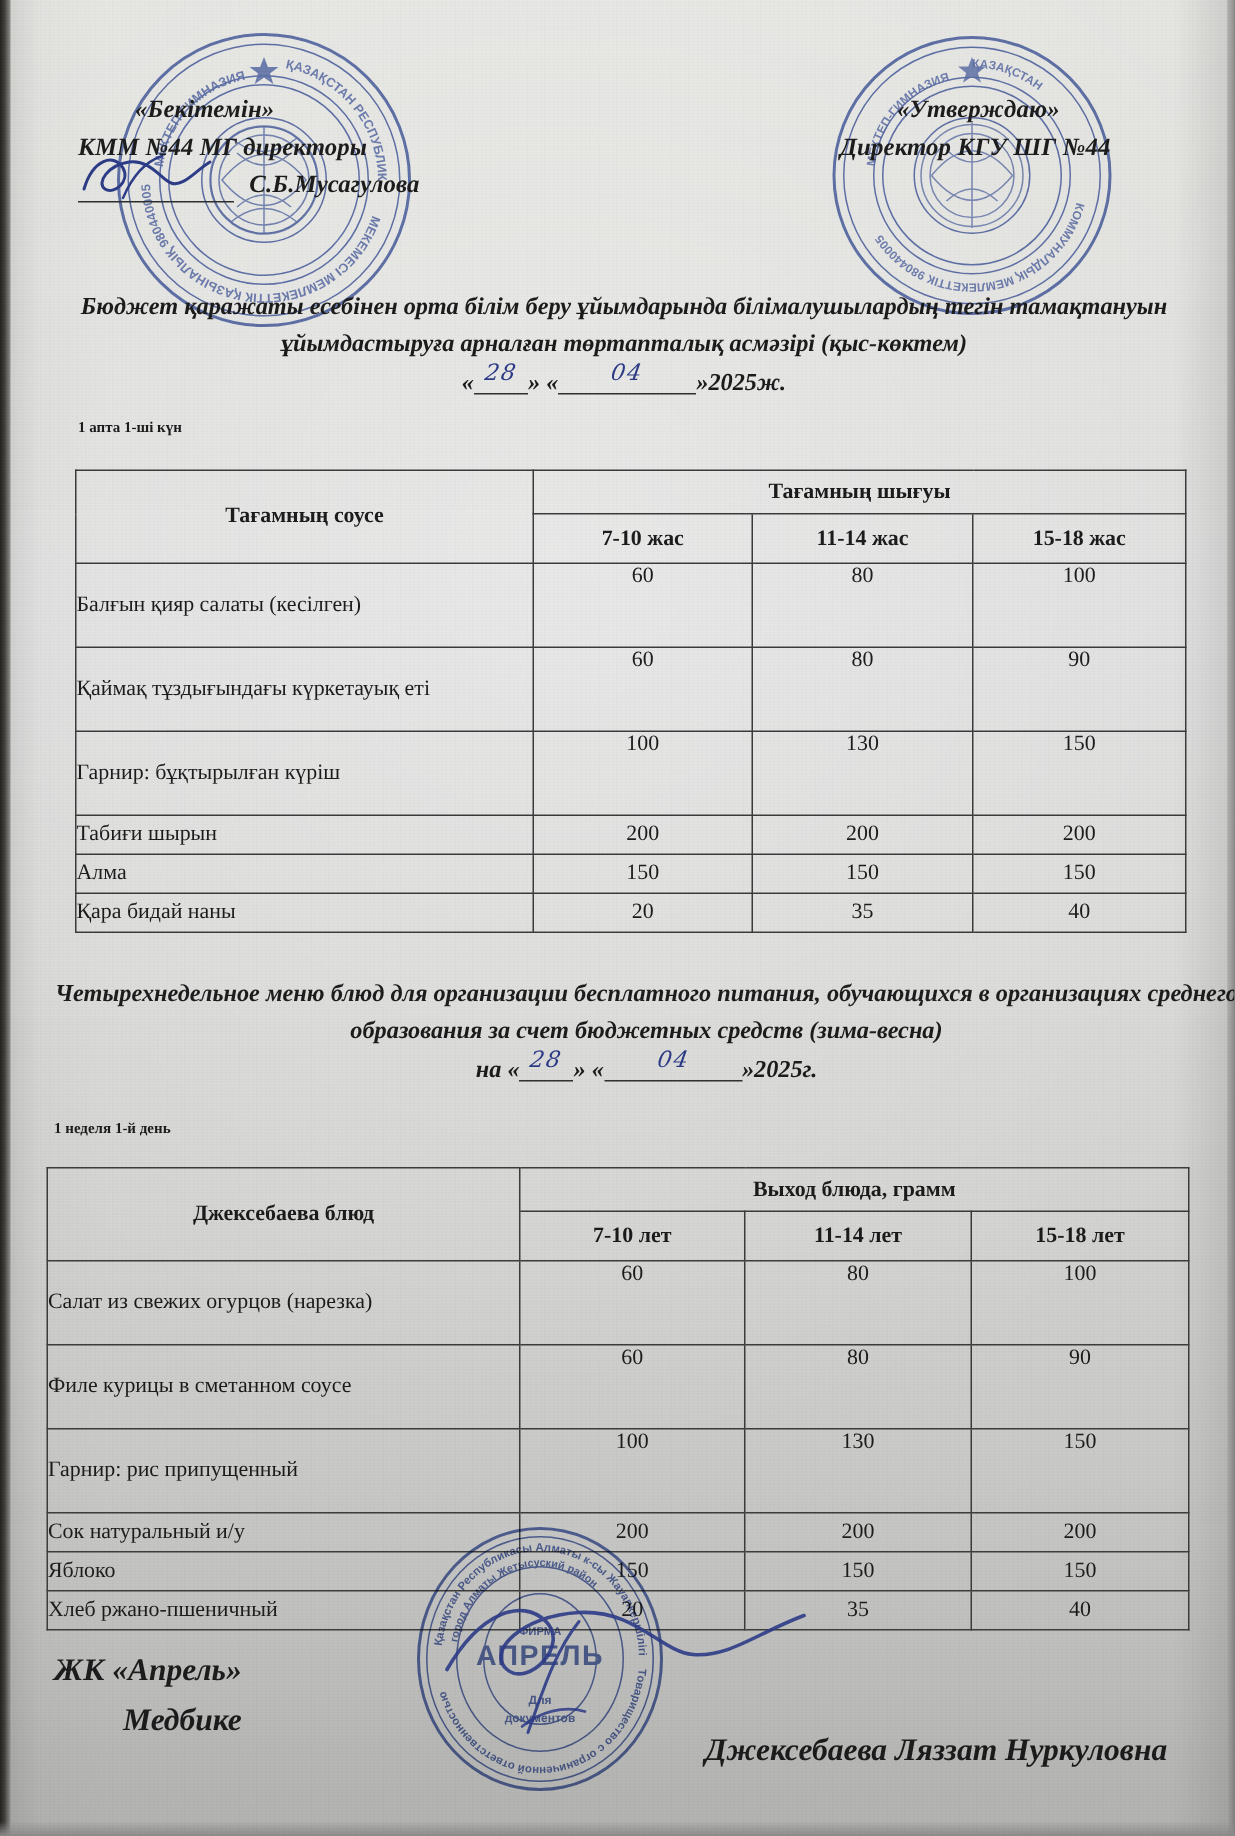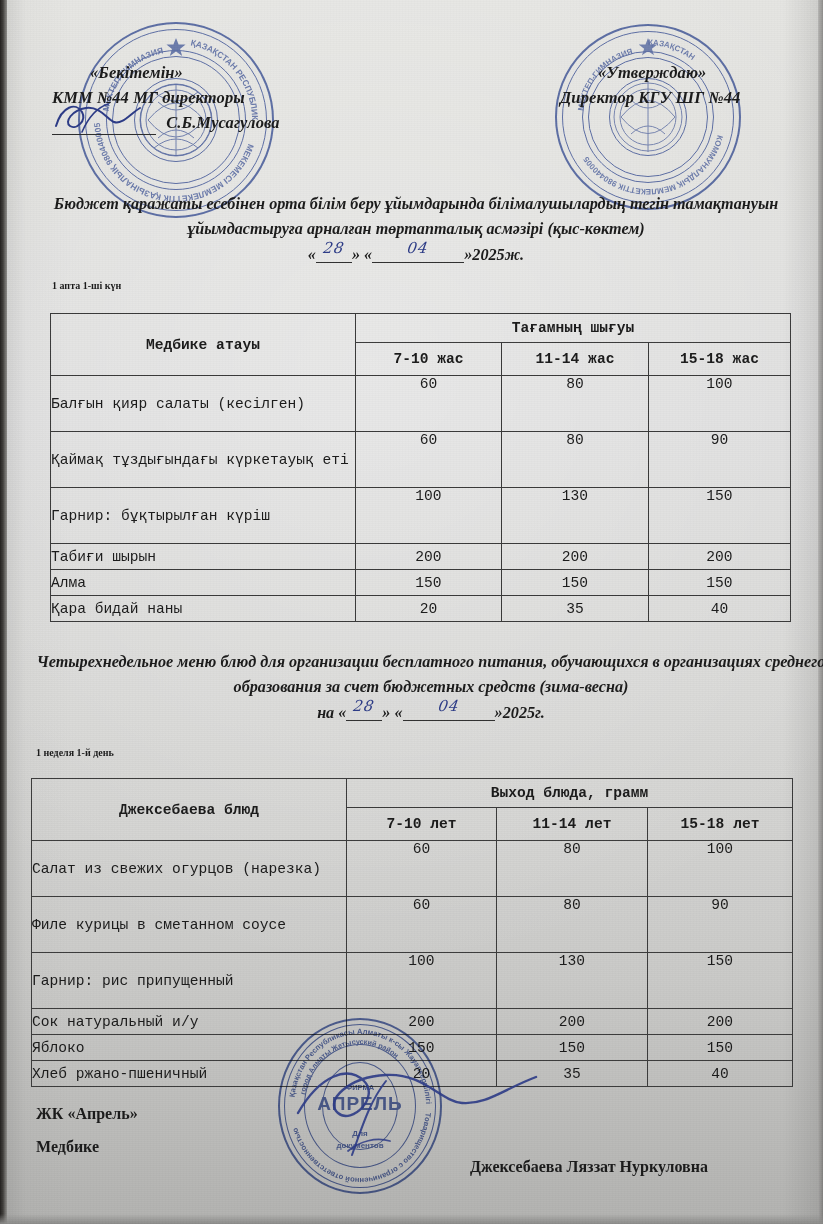--- a/index.html
+++ b/index.html
@@ -173,21 +173,21 @@
   table.menu {
     position: absolute;
     border-collapse: collapse;
     background: transparent;
     table-layout: fixed;
   }
   table.menu th, table.menu td {
     border: 1.15px solid #3a3a3a;
     padding: 0;
     font-size: 14.6px;
-    font-family: Liberation Mono, monospace;
+    font-family: Liberation Serif, serif;
     background: transparent;
     margin-top: 40px;
   }
   table.menu th {
     font-weight: bold;
     text-align: center;
   }
   td.dish {
     text-align: left;
     padding-left: 7px;
@@ -208,24 +208,26 @@
   #table-ru col.c3 { width: 151px; }
   #table-ru col.c4 { width: 145px; }
   .hdr-group { height: 29px; }
   .hdr-age   { height: 33px; }
   td.dish-valign { vertical-align: middle; }
   .val-up   { vertical-align: top; padding-top: 5px; }
 
   
   .footer-block {
     position: absolute;
+    font-style: italic;
     font-weight: bold;
-    font-size: 16px;
+    font-size: 21px;
     line-height: 33px;
     white-space: nowrap;
+    text-align: right;
   }
   #footer-left  { left: 36px; top: 1097px; }
   #footer-right { left: 470px; top: 1150px; }
 </style>
 </head>
 <body>
 
 <div id="page">
   <div id="paper-base"></div>
   <div id="paper-vignette"></div>
@@ -323,21 +325,21 @@
 
   <table class="menu" id="table-kz">
     <colgroup>
         <col class="c1">
         <col class="c2">
         <col class="c3">
         <col class="c4">
       </colgroup>
     <thead>
       <tr class="hdr-group">
-        <th rowspan="2">Медбике атауы</th>
+        <th rowspan="2">Тағамның соусе</th>
         <th colspan="3">Тағамның шығуы</th>
       </tr>
       <tr class="hdr-age">
         <th>7-10 жас</th>
         <th>11-14 жас</th>
         <th>15-18 жас</th>
       </tr>
     </thead>
     <tbody>
       <tr class="r-tall">

